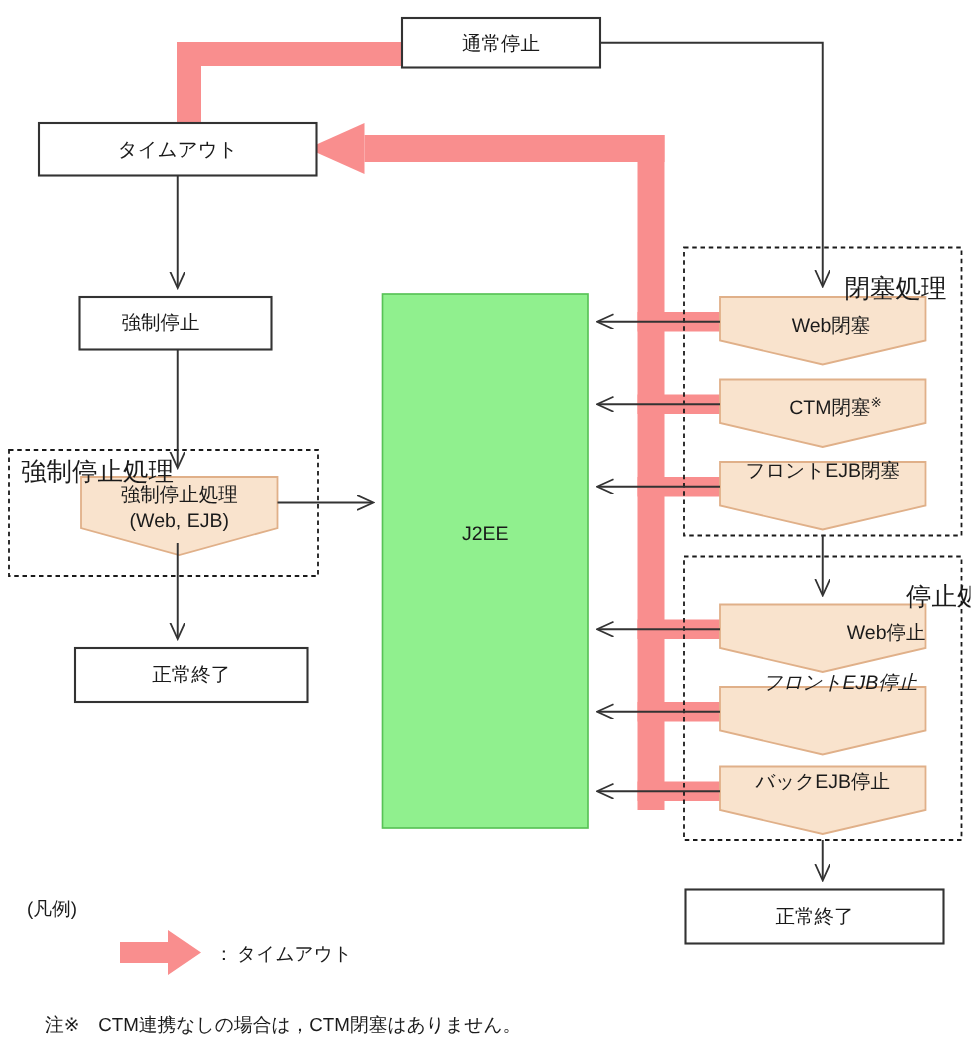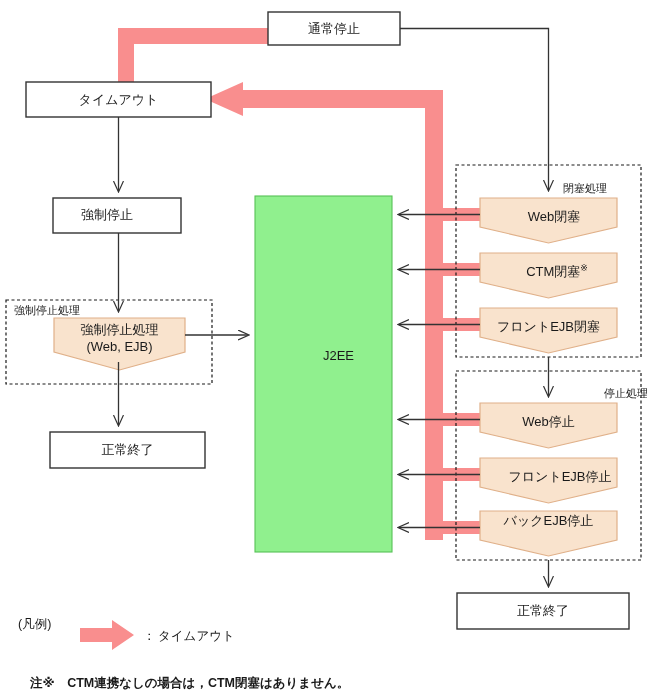--- a/index.html
+++ b/index.html
@@ -32,30 +32,29 @@
     text-align: center;
     font-size: 13px;
     line-height: 1.28;
     color: #1a1a1a;
     white-space: nowrap;
     pointer-events: none;
   }
   .lbl.two-line { line-height: 1.30; }
   .group-title {
     position: absolute;
-    font-size: 11px;
+    font-size: 17px;
     color: #1a1a1a;
     white-space: nowrap;
   }
   .note-text {
     position: absolute;
     font-size: 12.5px;
     color: #1a1a1a;
     white-space: nowrap;
-    font-weight: bold;
   }
   .legend-text {
     position: absolute;
     font-size: 12.5px;
     color: #1a1a1a;
     white-space: nowrap;
   }
   .sup {
     font-size: 9px;
     vertical-align: super;
@@ -146,49 +145,49 @@
 
   <div class="group-title" style="left:14px; top:303px;">強制停止処理</div>
 
   <div class="lbl two-line" style="left:54px; top:322px; width:131px;">
     <div>強制停止処理</div>
     <div>(Web, EJB)</div>
   </div>
 
   <div class="lbl" style="left:50px; top:442px; width:155px;">正常終了</div>
 
-  <div class="lbl two-line" style="left:255px; top:348px; width:137px;padding-left:15px;">
+  <div class="lbl two-line" style="left:255px; top:348px; width:137px;">
     <div>J2EE</div>
   </div>
 
   <div class="group-title" style="left:563px; top:181px;">閉塞処理</div>
 
   <div class="lbl" style="left:480px; top:208px; width:148px;">
     <span>Web閉塞</span><span class="sup"></span>
   </div>
   <div class="lbl" style="left:480px; top:263px; width:154px;">
     <span>CTM閉塞</span><span class="sup">※</span>
   </div>
-  <div class="lbl" style="left:480px; top:318px; width:137px;">
+  <div class="lbl" style="left:480px; top:305px; width:137px;">
     <span>フロントEJB閉塞</span><span class="sup"></span>
   </div>
 
   <div class="group-title" style="left:563px; top:386px;margin-left:41px;">停止処理</div>
 
-  <div class="lbl" style="left:480px; top:413px; width:137px;">
+  <div class="lbl" style="left:480px; top:413px; width:137px;text-align:right;">
     <span>Web停止</span><span class="sup"></span>
   </div>
-  <div class="lbl" style="left:480px; top:468px; width:160px;">
+  <div class="lbl" style="left:480px; top:446px; width:160px;font-style:italic;">
     <span>フロントEJB停止</span><span class="sup"></span>
   </div>
   <div class="lbl" style="left:480px; top:512px; width:137px;">
     <span>バックEJB停止</span><span class="sup"></span>
   </div>
 
   <div class="lbl" style="left:457px; top:603px; width:172px;">正常終了</div>
 
-  <div class="legend-text" style="left:18px; top:616px;">(凡例)</div>
+  <div class="legend-text" style="left:18px; top:598px;">(凡例)</div>
   <div class="legend-text" style="left:143px; top:628px;">：</div>
   <div class="legend-text" style="left:158px; top:628px;">タイムアウト</div>
 
   <div class="note-text" style="left:30px; top:675px;">注※　CTM連携なしの場合は，CTM閉塞はありません。</div>
 
 </div>
 
 </body></html>

